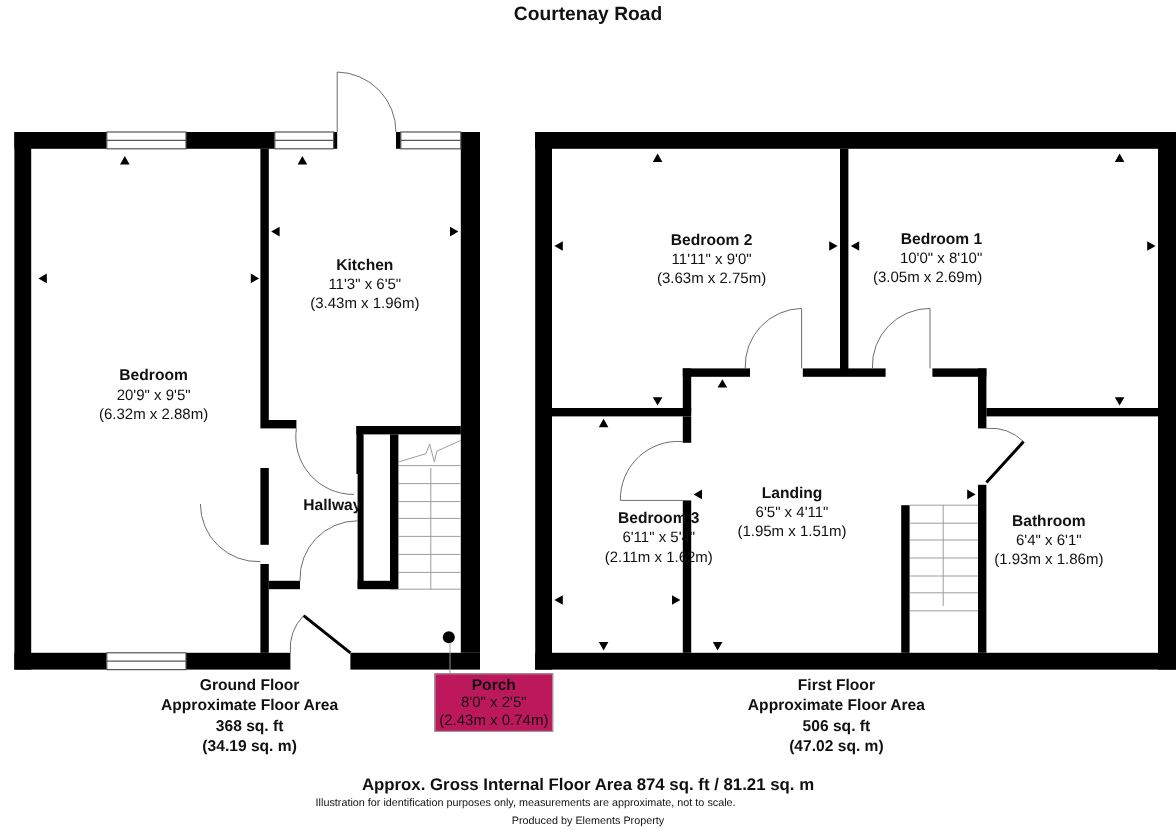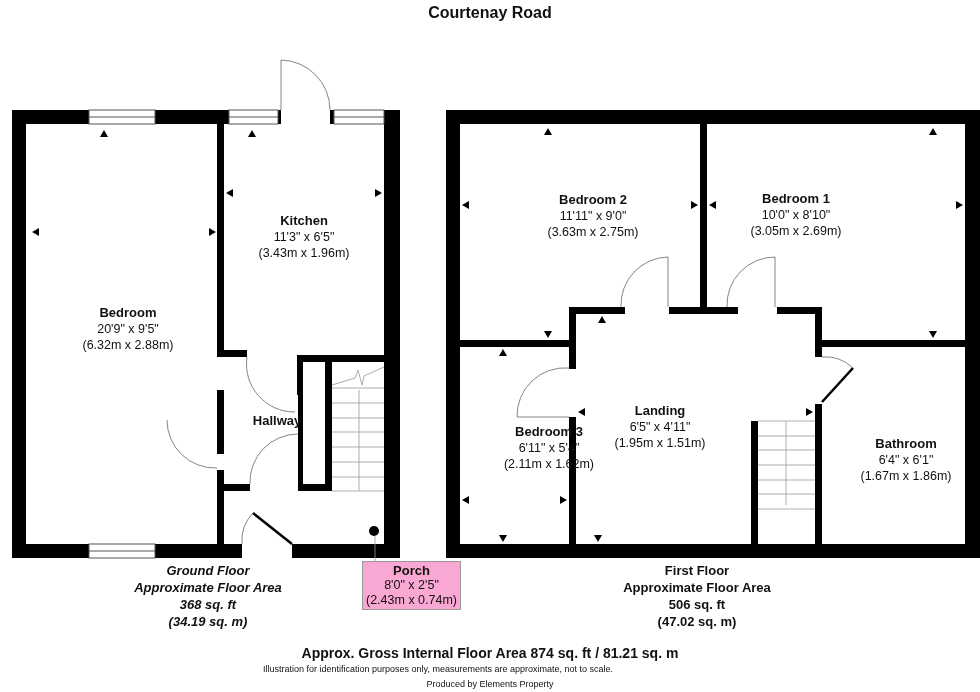--- a/index.html
+++ b/index.html
@@ -3,21 +3,21 @@
 <meta charset="utf-8">
 <style>
   html, body { margin:0; padding:0; background:#ffffff; }
   body { width:980px; height:692px; position:relative; overflow:hidden; font-family:"Liberation Sans", sans-serif; color:#111; }
   .abs { position:absolute; }
   svg.plan { position:absolute; left:0; top:0; }
   .title { left:0; width:980px; top:4px; text-align:center; font-weight:bold; font-size:16px; }
   .room { text-align:center; font-size:12.5px; line-height:16px; transform:translateX(-50%); white-space:nowrap; }
   .room .name { font-weight:bold; font-size:13px; }
   .floor-label { text-align:center; font-weight:bold; font-size:13px; line-height:17px; transform:translateX(-50%); white-space:nowrap; }
-  .porch-box { border:1px solid #999; background:#f9a8d4; text-align:center; font-size:12.5px; line-height:15px; padding:1px 3px; white-space:nowrap; }
+  .porch-box { border:1px solid #999; background:#be185d; text-align:center; font-size:12.5px; line-height:15px; padding:1px 3px; white-space:nowrap; }
   .porch-box .name { font-weight:bold; font-size:13px; }
   .gross { left:0; width:980px; top:645px; text-align:center; font-weight:bold; font-size:14px; }
   .disclaimer { left:0; width:876px; top:664px; text-align:center; font-size:9px; }
   .producer { left:0; width:980px; top:679px; text-align:center; font-size:9px; }
 </style>
 </head>
 <body>
 
 <div class="abs title">Courtenay Road</div>
 
@@ -158,51 +158,51 @@
   <div>(3.43m x 1.96m)</div>
 </div>
 <div class="abs room" style="left:277px; top:413px;">
   <div class="name">Hallway</div>
 </div>
 <div class="abs porch-box" style="left:362px; top:561px;">
   <div class="name">Porch</div>
   <div>8'0" x 2'5"</div>
   <div>(2.43m x 0.74m)</div>
 </div>
-<div class="abs floor-label" style="left:208px; top:562px;font-style:italic;">
+<div class="abs floor-label" style="left:208px; top:562px;">
   <div>Ground Floor</div>
   <div>Approximate Floor Area</div>
   <div>368 sq. ft</div>
   <div>(34.19 sq. m)</div>
 </div>
 
 <div class="abs room" style="left:565px; top:192px;margin-left:28px;">
   <div class="name">Bedroom 2</div>
   <div>11'11" x 9'0"</div>
   <div>(3.63m x 2.75m)</div>
 </div>
-<div class="abs room" style="left:796px; top:191px;">
+<div class="abs room" style="left:773px; top:191px;text-align:right;">
   <div class="name">Bedroom 1</div>
   <div>10'0" x 8'10"</div>
   <div>(3.05m x 2.69m)</div>
 </div>
 <div class="abs room" style="left:530px; top:424px;margin-left:19px;">
   <div class="name">Bedroom 3</div>
   <div>6'11" x 5'4"</div>
   <div>(2.11m x 1.62m)</div>
 </div>
 <div class="abs room" style="left:660px; top:403px;">
   <div class="name">Landing</div>
   <div>6'5" x 4'11"</div>
   <div>(1.95m x 1.51m)</div>
 </div>
-<div class="abs room" style="left:874px; top:436px;margin-left:32px;">
+<div class="abs room" style="left:874px; top:426px;">
   <div class="name">Bathroom</div>
   <div>6'4" x 6'1"</div>
-  <div>(1.67m x 1.86m)</div>
+  <div>(1.93m x 1.86m)</div>
 </div>
 <div class="abs floor-label" style="left:697px; top:562px;">
   <div>First Floor</div>
   <div>Approximate Floor Area</div>
   <div>506 sq. ft</div>
   <div>(47.02 sq. m)</div>
 </div>
 
 <div class="abs gross">Approx. Gross Internal Floor Area 874 sq. ft / 81.21 sq. m</div>
 <div class="abs disclaimer">Illustration for identification purposes only, measurements are approximate, not to scale.</div>

